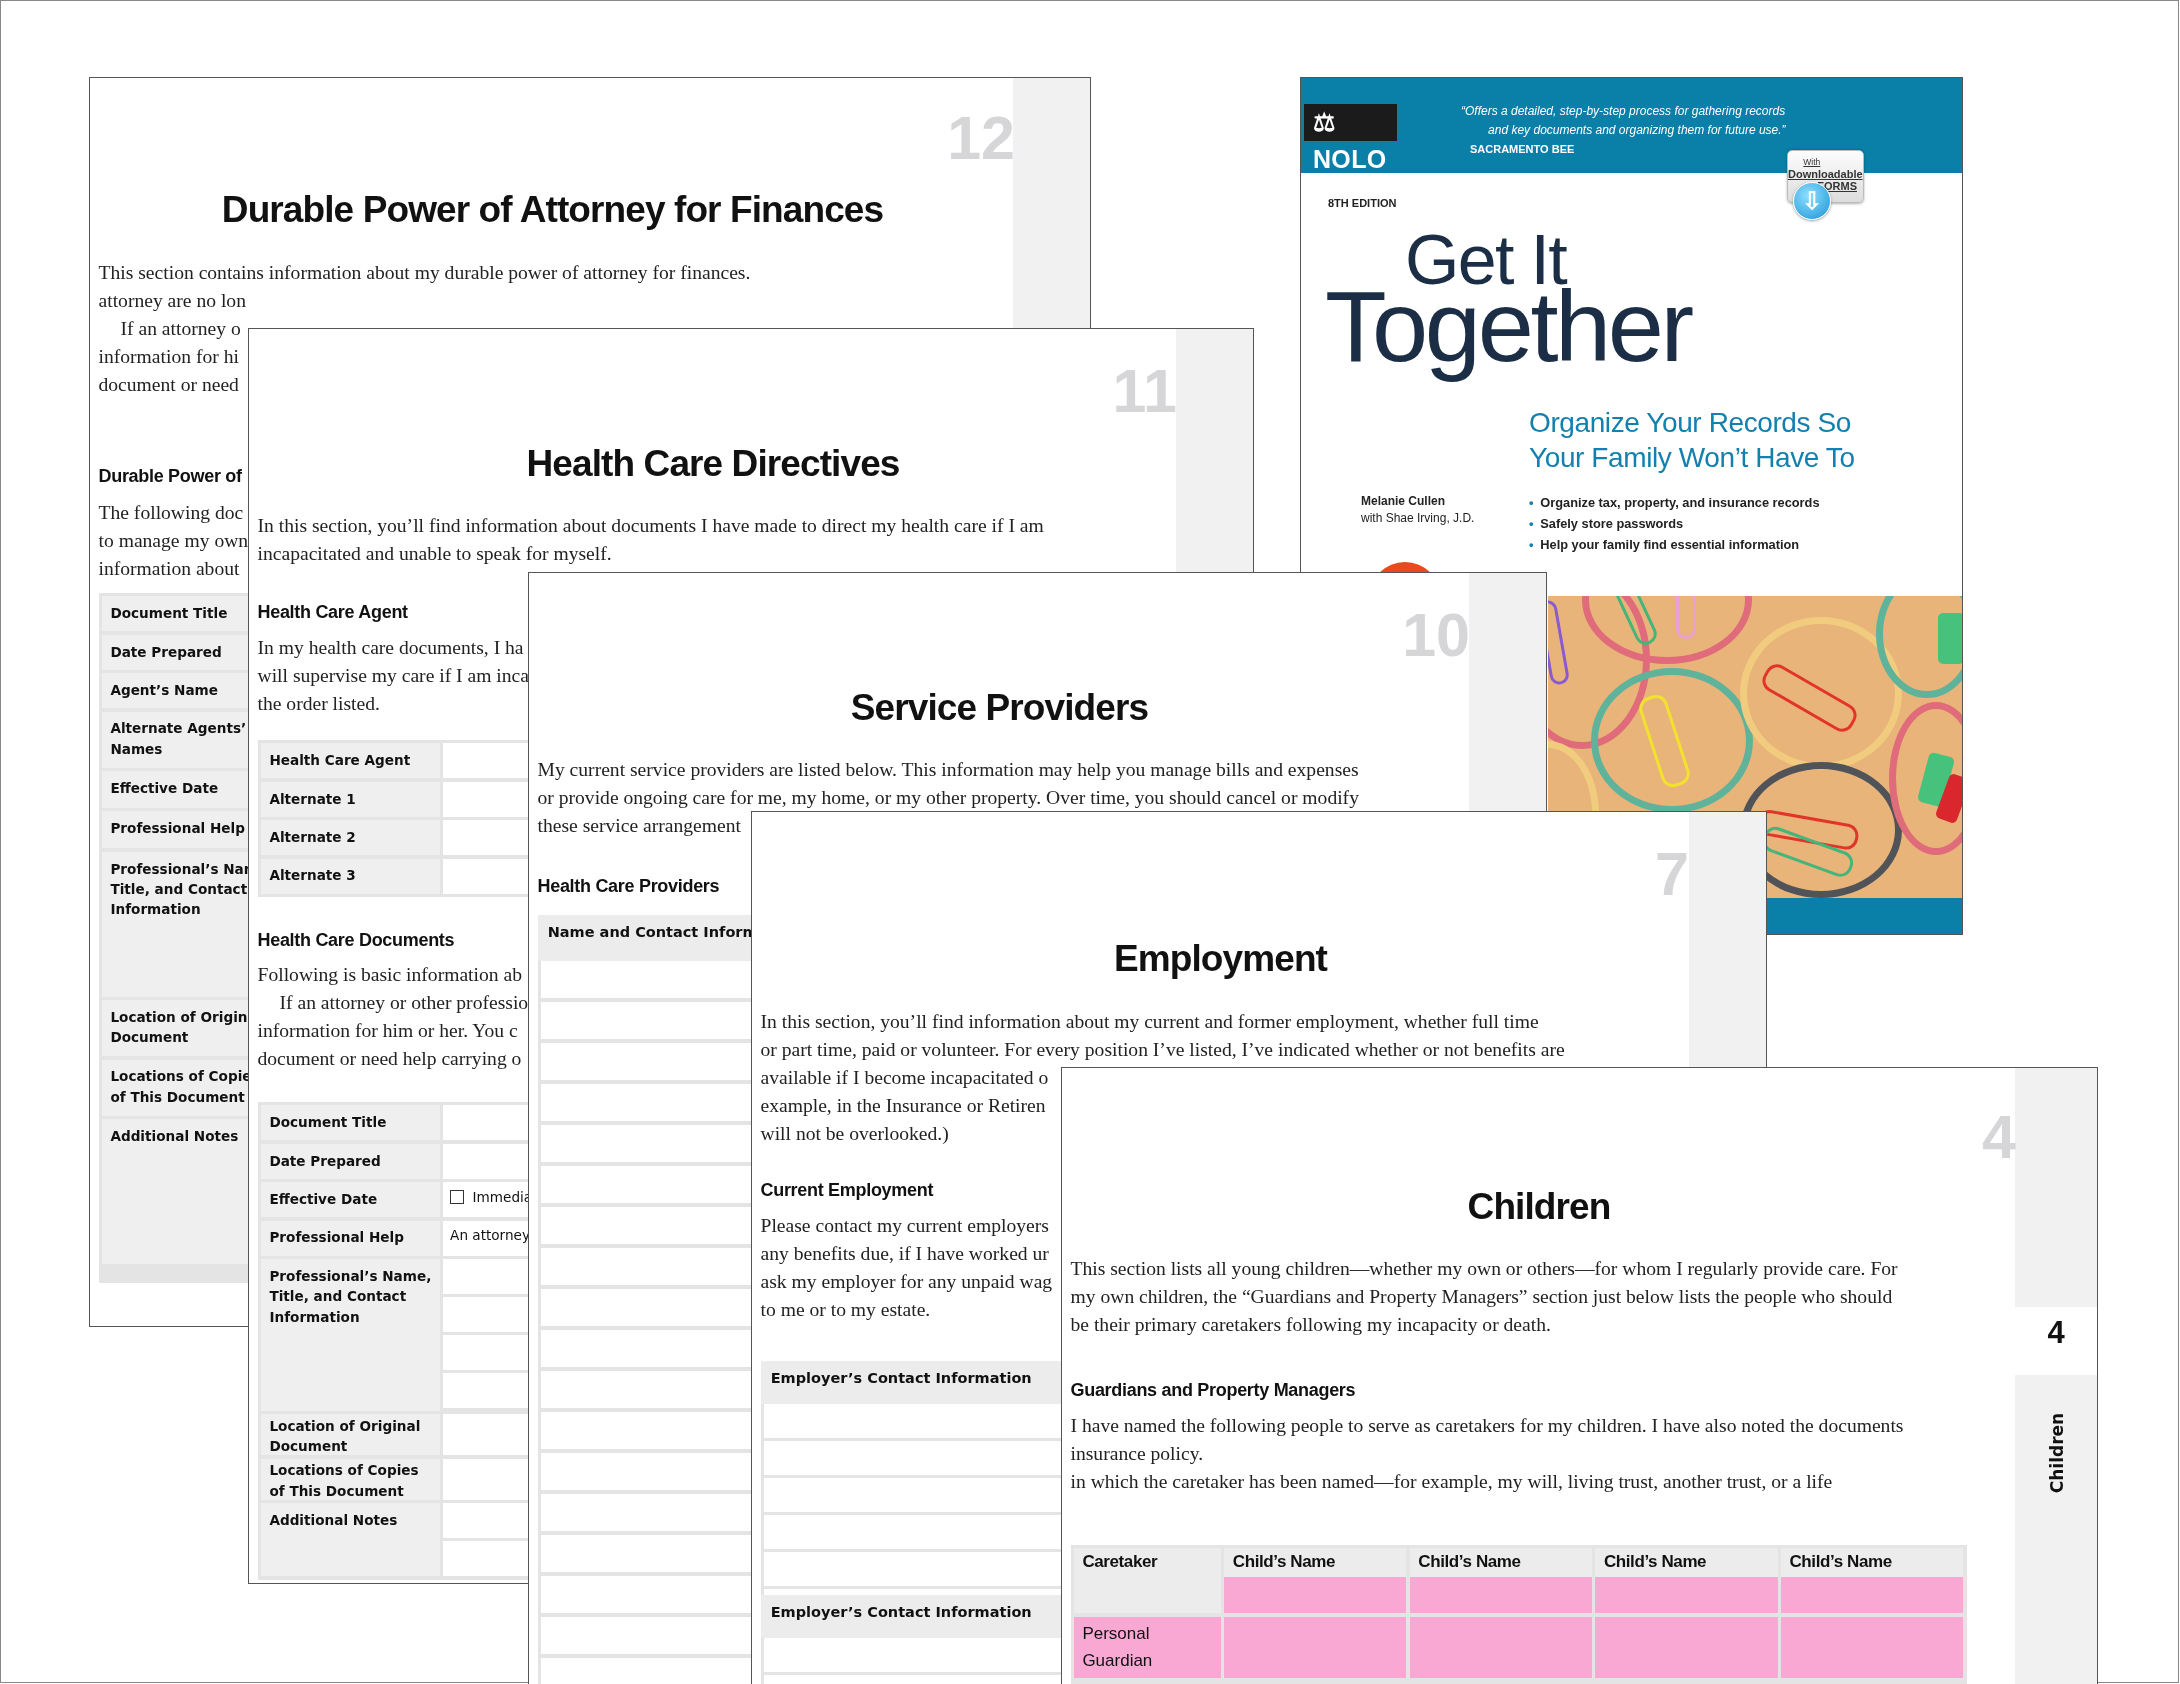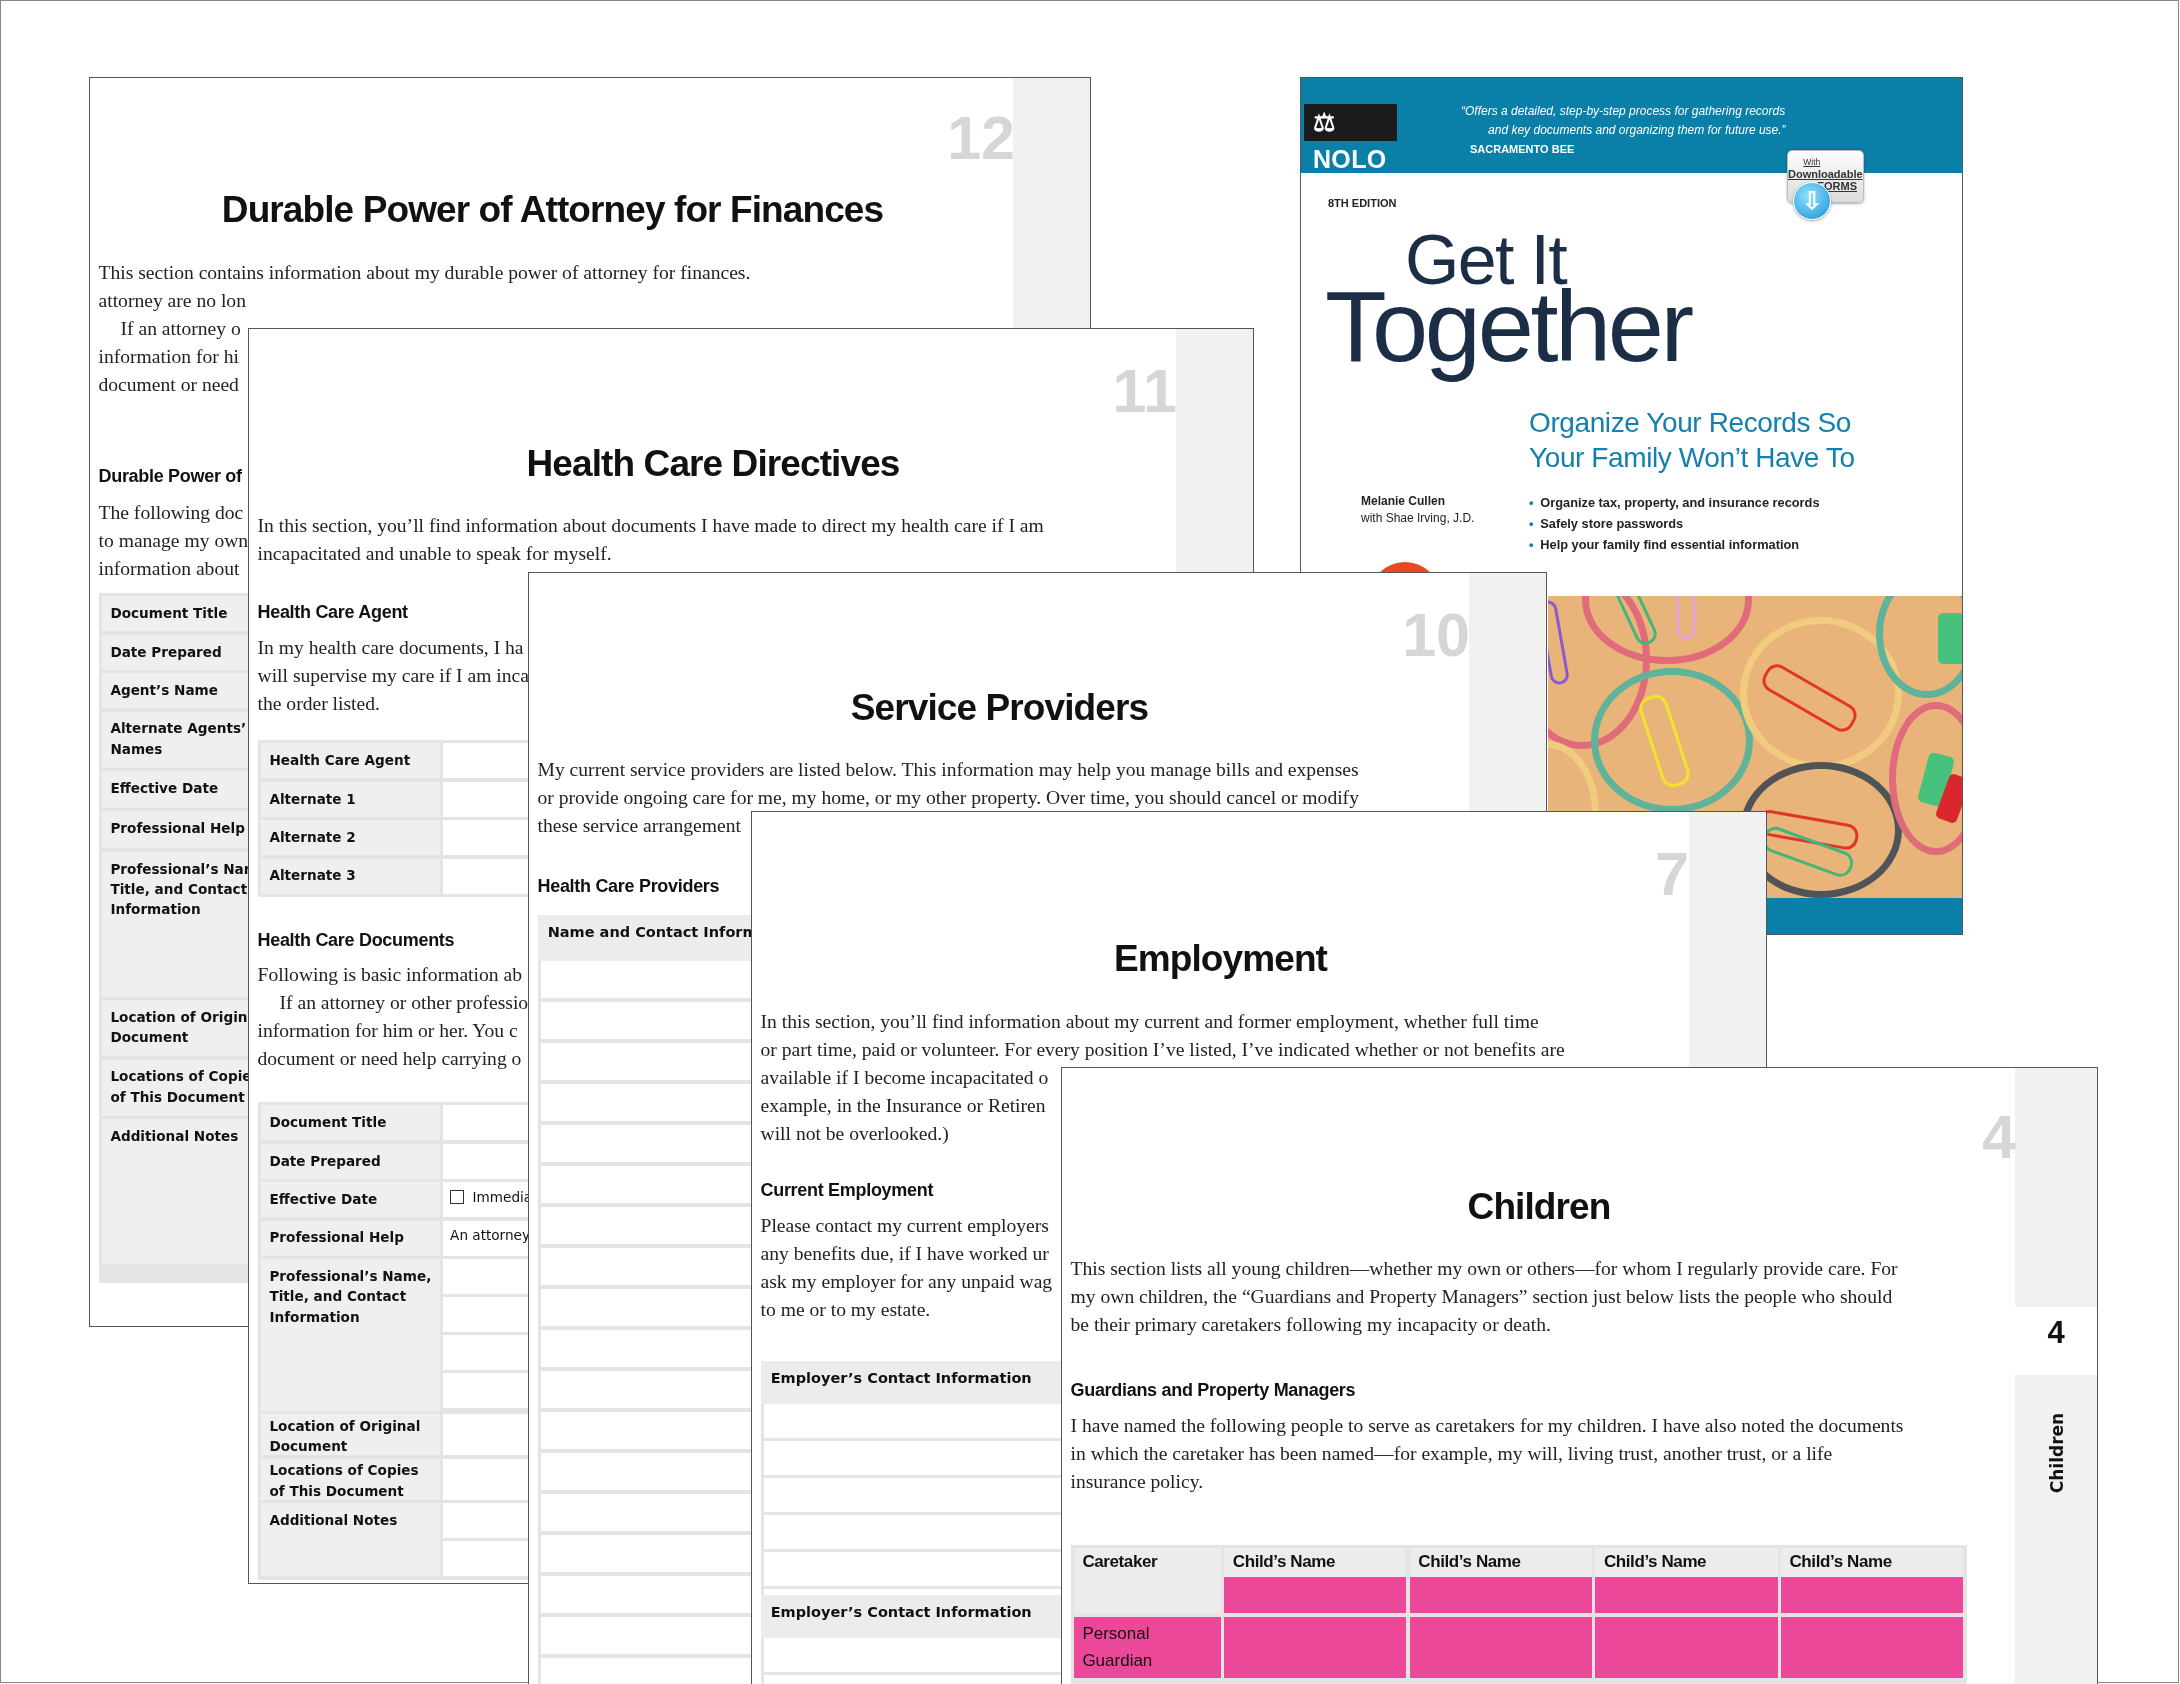--- a/index.html
+++ b/index.html
@@ -39,21 +39,21 @@
   .seal{position:absolute;left:68px;top:484px;width:72px;height:72px;border-radius:50%;background:#e84a1d;}
   .photo{position:absolute;left:247px;top:518px;right:0;height:302px;background:#e9b47a;overflow:hidden;}
   .cover-bottom{position:absolute;left:247px;top:820px;right:0;bottom:0;background:#0a7fa8;}
   .ring{position:absolute;border-radius:50%;border:7.7px solid;box-sizing:border-box;}
   .clip{position:absolute;border:3.4px solid;border-radius:12px;box-sizing:border-box;}
   
   .tabnum{position:absolute;font-family:"Liberation Sans",sans-serif;font-weight:bold;font-size:31px;color:#111;text-align:center;}
   .tablabel{position:absolute;font-family:"DejaVu Sans",sans-serif;font-weight:bold;font-size:17px;color:#111;transform:rotate(-90deg);transform-origin:center;white-space:nowrap;}
   .cgrid{position:absolute;background:#e4e4e4;padding:3.4px;box-sizing:border-box;}
   .crow{display:flex;gap:3.4px;margin-bottom:3.4px;}
-  .ccell{background:#ec4899;box-sizing:border-box;font-family:"Liberation Sans",sans-serif;font-size:17px;padding:6.8px 8.5px;}
+  .ccell{background:#f9a8d4;box-sizing:border-box;font-family:"Liberation Sans",sans-serif;font-size:17px;padding:6.8px 8.5px;}
   .ccell.h{background:#ececec;font-weight:bold;font-size:17px;letter-spacing:-0.4px;}
 </style>
 </head>
 <body>
 
 <div class="frame"></div>
 
 <div class="page" style="left:89px;top:77px;width:1002px;height:1250px;">
   <div class="gutter"></div>
   <div class="pnum" style="left:0;width:925px;top:17px;">12</div>
@@ -281,22 +281,22 @@
   <div class="pnum" style="left:0;width:954px;top:25.6px;">4</div>
   <div class="ptitle" style="left:0;width:954px;top:118px;">Children</div>
   <div class="body" style="left:8.5px;top:187px;">
     <p>This section lists all young children—whether my own or others—for whom I regularly provide care. For</p>
     <p>my own children, the “Guardians and Property Managers” section just below lists the people who should</p>
     <p>be their primary caretakers following my incapacity or death.</p>
   </div>
   <div class="h3" style="left:8.5px;top:312px;">Guardians and Property Managers</div>
   <div class="body" style="left:8.5px;top:344px;">
     <p>I have named the following people to serve as caretakers for my children. I have also noted the documents</p>
+    <p>insurance policy.</p>
     <p>in which the caretaker has been named—for example, my will, living trust, another trust, or a life</p>
-    <p>insurance policy.</p>
   </div>
   <div class="cgrid" style="left:8.5px;top:477px;width:896px;height:187px;">
     <div class="crow">
       <div class="ccell h" style="width:147px;height:29px;padding-top:3.4px;">Caretaker</div>
       <div class="ccell h" style="flex:1;height:29px;padding-top:3.4px;">Child’s Name</div>
       <div class="ccell h" style="flex:1;height:29px;padding-top:3.4px;">Child’s Name</div>
       <div class="ccell h" style="flex:1;height:29px;padding-top:3.4px;">Child’s Name</div>
       <div class="ccell h" style="flex:1;height:29px;padding-top:3.4px;">Child’s Name</div>
     </div>
     <div class="crow" style="margin-top:-3.4px;">

